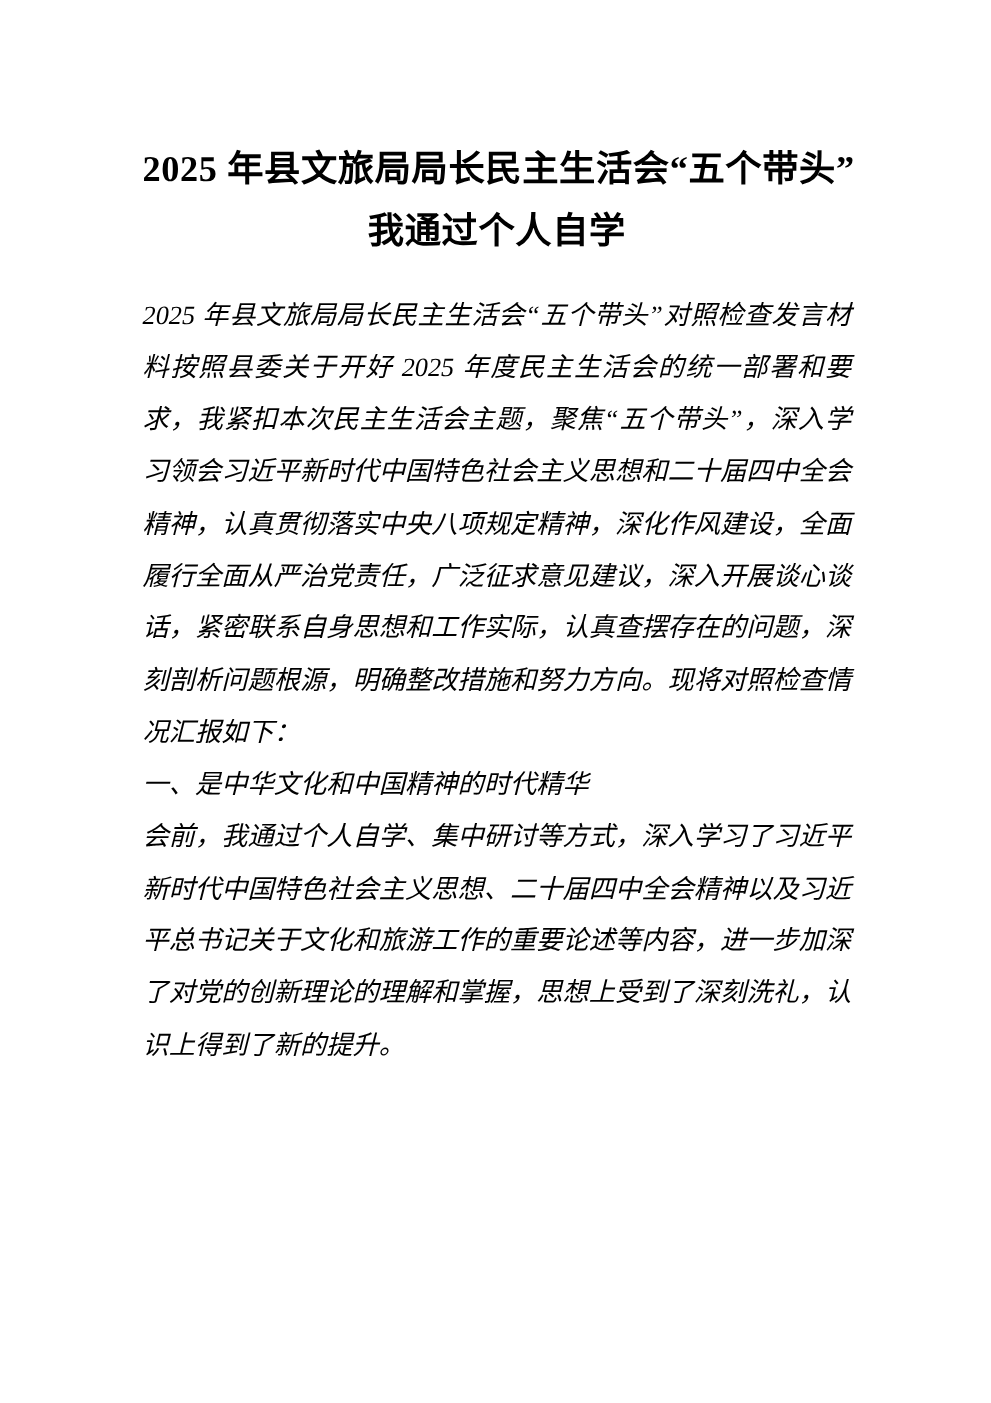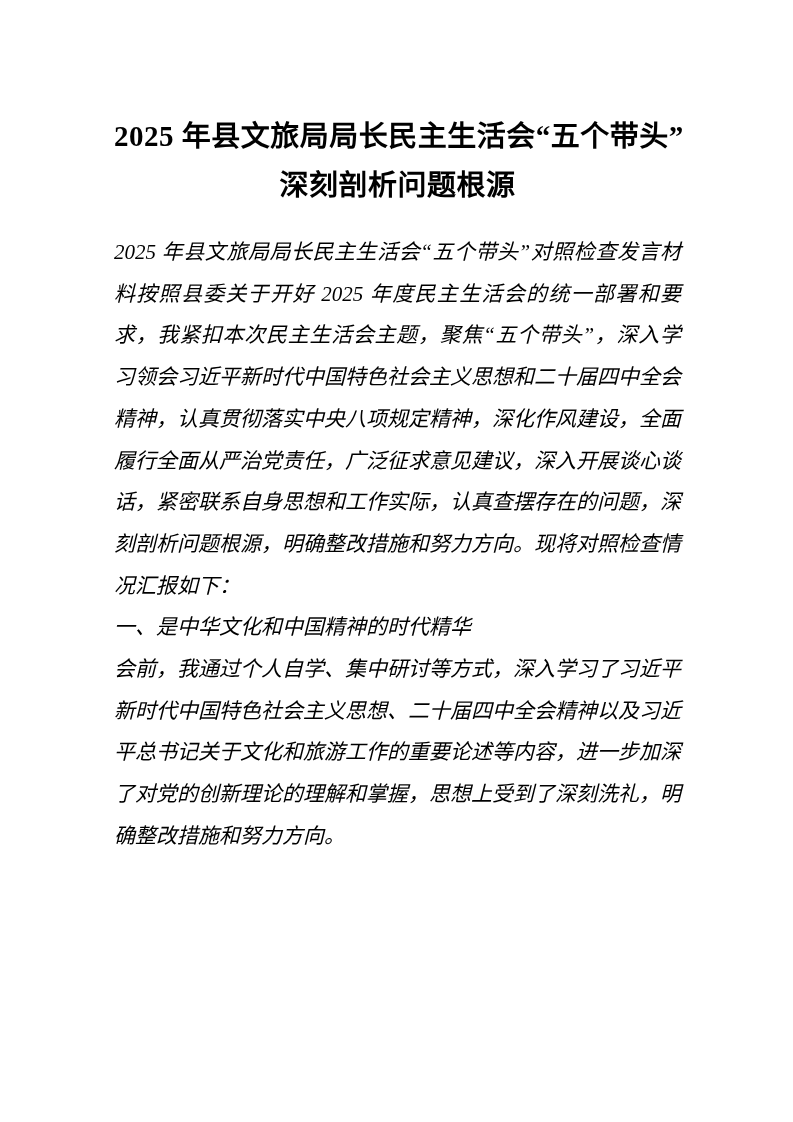--- a/index.html
+++ b/index.html
@@ -49,20 +49,20 @@
     
     text-align-last: justify;
   }
 </style>
 </head>
 <body>
 
 <div class="page">
   <h1 class="title">
     <span class="title-line">2025 年县文旅局局长民主生活会“五个带头”</span>
-    <span class="title-line">深刻剖析问题根源</span>
+    <span class="title-line">我通过个人自学</span>
   </h1>
   <div class="body-text" id="body-container">
       <p class="para body">2025 年县文旅局局长民主生活会“五个带头”对照检查发言材料按照县委关于开好 2025 年度民主生活会的统一部署和要求，我紧扣本次民主生活会主题，聚焦“五个带头”，深入学习领会习近平新时代中国特色社会主义思想和二十届四中全会精神，认真贯彻落实中央八项规定精神，深化作风建设，全面履行全面从严治党责任，广泛征求意见建议，深入开展谈心谈话，紧密联系自身思想和工作实际，认真查摆存在的问题，深刻剖析问题根源，明确整改措施和努力方向。现将对照检查情况汇报如下：</p>
       <p class="para heading">一、是中华文化和中国精神的时代精华</p>
-      <p class="para body">会前，我通过个人自学、集中研讨等方式，深入学习了习近平新时代中国特色社会主义思想、二十届四中全会精神以及习近平总书记关于文化和旅游工作的重要论述等内容，进一步加深了对党的创新理论的理解和掌握，思想上受到了深刻洗礼，明确整改措施和努力方向。</p>
+      <p class="para body">会前，我通过个人自学、集中研讨等方式，深入学习了习近平新时代中国特色社会主义思想、二十届四中全会精神以及习近平总书记关于文化和旅游工作的重要论述等内容，进一步加深了对党的创新理论的理解和掌握，思想上受到了深刻洗礼，认识上得到了新的提升。</p>
     </div>
 </div>
 
 </body></html>

